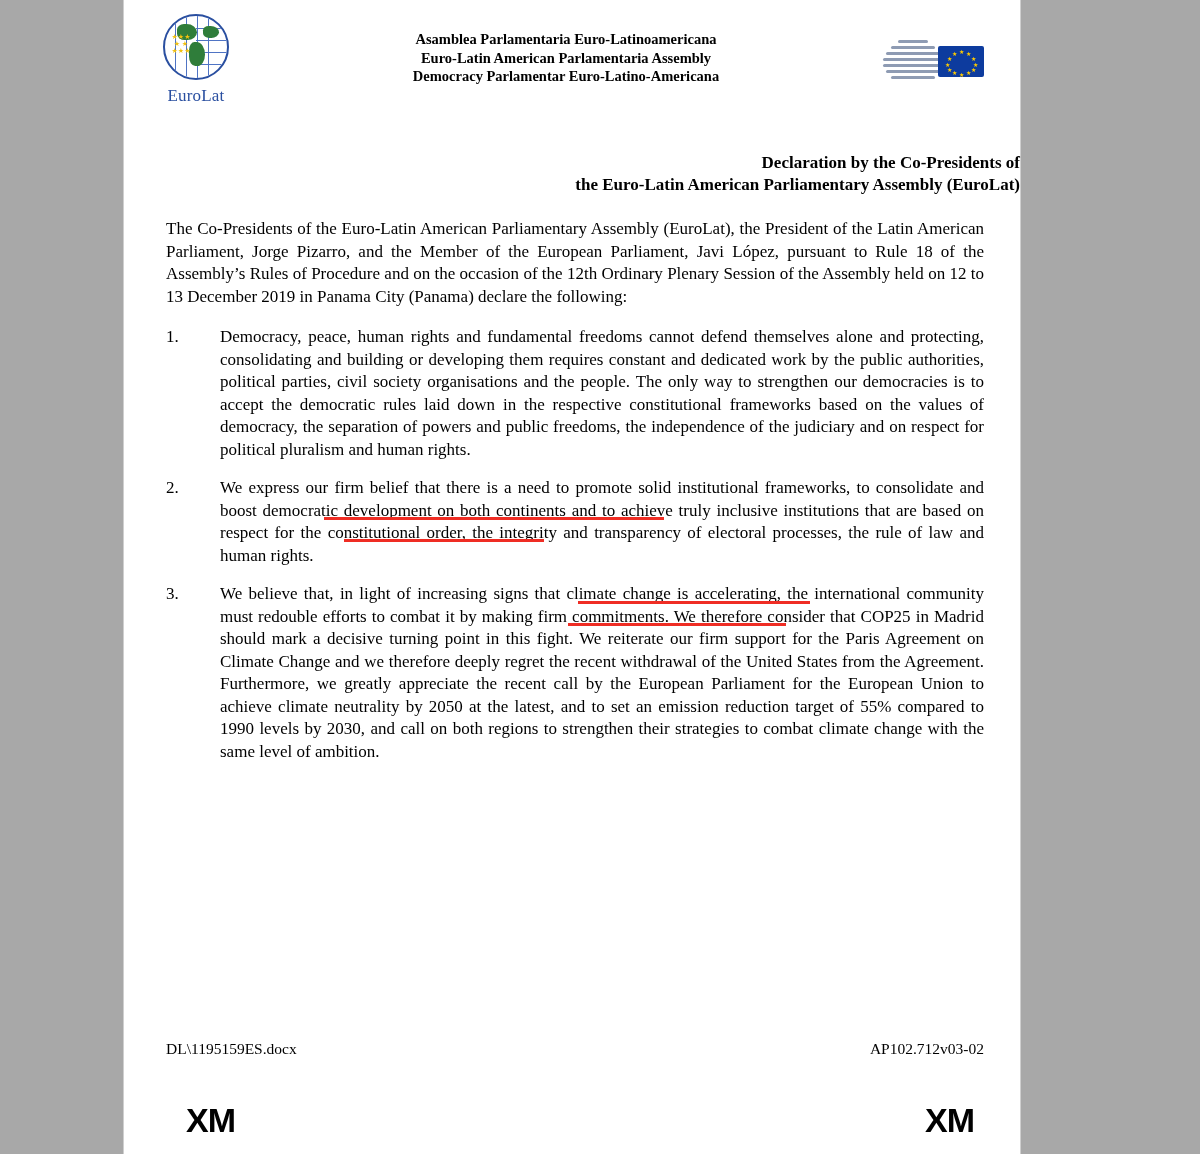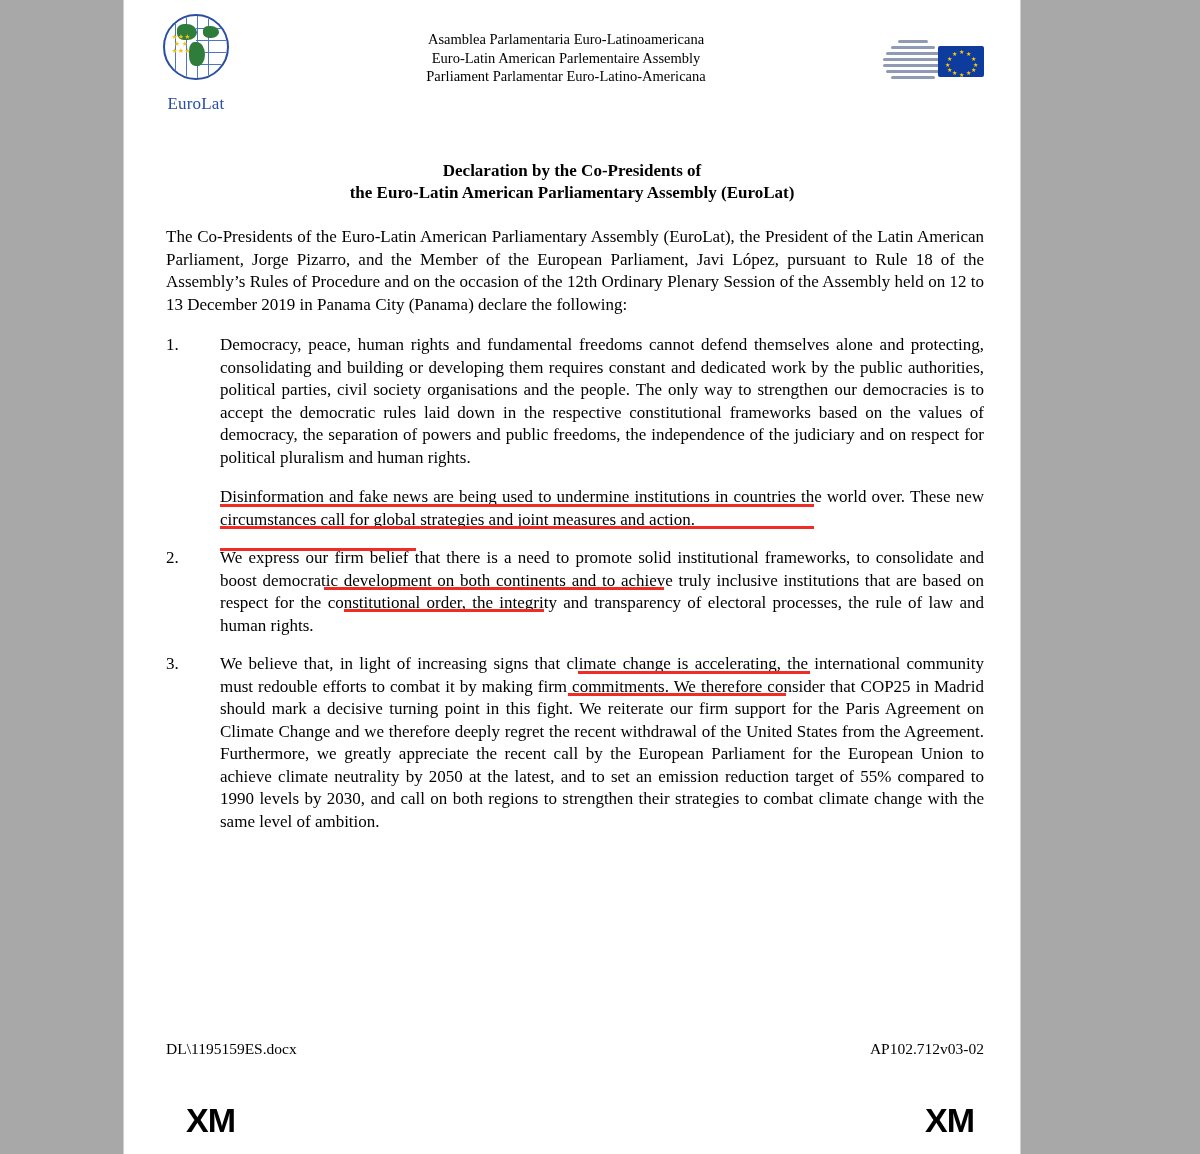--- a/index.html
+++ b/index.html
@@ -68,32 +68,32 @@
     width: 24px; height: 24px;
     color: #f2c10f;
     font-size: 7px;
     letter-spacing: 0px;
     line-height: 7px;
   }
   .logo-text {
     font-family: "Liberation Serif", serif;
     font-size: 17px;
     color: #2a4fa0;
-    margin-top: 14px;
+    margin-top: 6px;
     letter-spacing: 0.2px;
   }
   .titles {
     flex: 1 1 auto;
     text-align: center;
     padding-top: 16px;
     padding-left: 8px;
   }
   .titles div {
     font-family: "Liberation Serif", serif;
-    font-weight: normal;
+    font-weight: bold;
     font-size: 14.5px;
     line-height: 18.5px;
     color: #000;
   }
   .logo-ep {
     width: 110px;
     flex: 0 0 110px;
     padding-top: 24px;
   }
   .ep-mark {
@@ -128,21 +128,21 @@
     line-height: 6px;
     text-align: center;
   }
   .ep-flag .eu-stars i {
     position: absolute;
     font-style: normal;
   }
 
   
   .decl-title {
-    text-align: center;
+    text-align: right;
     margin: 46px 0 0 0;
   }
   .decl-title div {
     font-weight: bold;
     font-size: 17px;
     line-height: 22px;
   }
   
   .body {
     padding: 0 36px 0 42px;
@@ -226,22 +226,22 @@
           <span class="continent" style="left:12px;top:8px;width:20px;height:16px"></span>
           <span class="continent" style="left:24px;top:26px;width:16px;height:24px"></span>
           <span class="continent" style="left:38px;top:10px;width:16px;height:12px"></span>
           <div class="stars">★★★<br>★ ★<br>★★★</div>
         </div>
         <div class="logo-text">EuroLat</div>
       </div>
 
       <div class="titles">
         <div>Asamblea Parlamentaria Euro-Latinoamericana</div>
-        <div>Euro-Latin American Parlementaire Assembly</div>
-        <div>Parliament Parlamentar Euro-Latino-Americana</div>
+        <div>Euro-Latin American Parlamentaria Assembly</div>
+        <div>Democracy Parlamentar Euro-Latino-Americana</div>
       </div>
 
       <div class="logo-ep">
         <div class="ep-mark">
           <div class="ep-lines">
             <span style="width:30px;margin-left:18px"></span>
             <span style="width:44px;margin-left:11px"></span>
             <span style="width:54px;margin-left:6px"></span>
             <span style="width:60px;margin-left:3px"></span>
             <span style="width:60px;margin-left:3px"></span>
@@ -273,26 +273,20 @@
       <div>the Euro-Latin American Parliamentary Assembly (EuroLat)</div>
     </div>
 
     <div class="body">
       <p class="intro">The Co-Presidents of the Euro-Latin American Parliamentary Assembly (EuroLat), the President of the Latin American Parliament, Jorge Pizarro, and the Member of the European Parliament, Javi López, pursuant to Rule 18 of the Assembly’s Rules of Procedure and on the occasion of the 12th Ordinary Plenary Session of the Assembly held on 12 to 13 December 2019 in Panama City (Panama) declare the following:</p>
 
       <div class="item">
         <div class="item-num">1.</div>
         <div class="item-body">
           <p>Democracy, peace, human rights and fundamental freedoms cannot defend themselves alone and protecting, consolidating and building or developing them requires constant and dedicated work by the public authorities, political parties, civil society organisations and the people. The only way to strengthen our democracies is to accept the democratic rules laid down in the respective constitutional frameworks based on the values of democracy, the separation of powers and public freedoms, the independence of the judiciary and on respect for political pluralism and human rights.</p>
-          <div style="position:relative;margin-top:17px">
-            <p>Disinformation and fake news are being used to undermine institutions in countries the world over. These new circumstances call for global strategies and joint measures and action.</p>
-            <span class="mark-line" style="left:0px;width:594px;top:18px"></span>
-            <span class="mark-line" style="left:0px;width:594px;top:40px"></span>
-            <span class="mark-line" style="left:0px;width:196px;top:62px"></span>
-          </div>
         </div>
       </div>
 
       <div class="item">
         <div class="item-num">2.</div>
         <div class="item-body" style="position:relative">
           <p>We express our firm belief that there is a need to promote solid institutional frameworks, to consolidate and boost democratic development on both continents and to achieve truly inclusive institutions that are based on respect for the constitutional order, the integrity and transparency of electoral processes, the rule of law and human rights.</p>
           <span class="mark-line" style="left:104px;width:340px;top:40px"></span>
           <span class="mark-line" style="left:124px;width:200px;top:62px"></span>
         </div>

